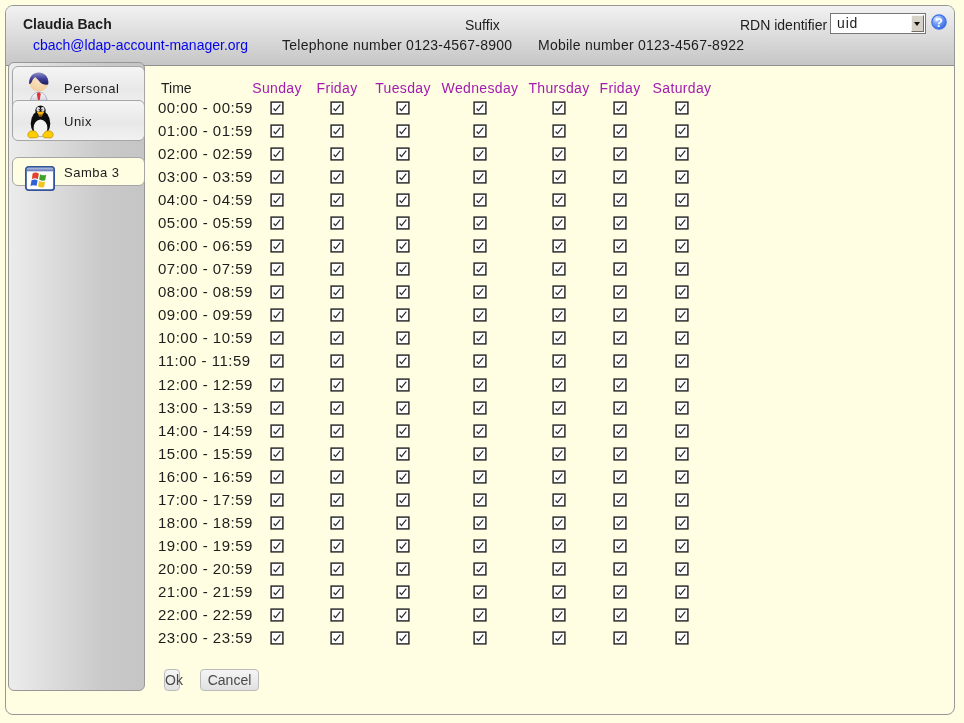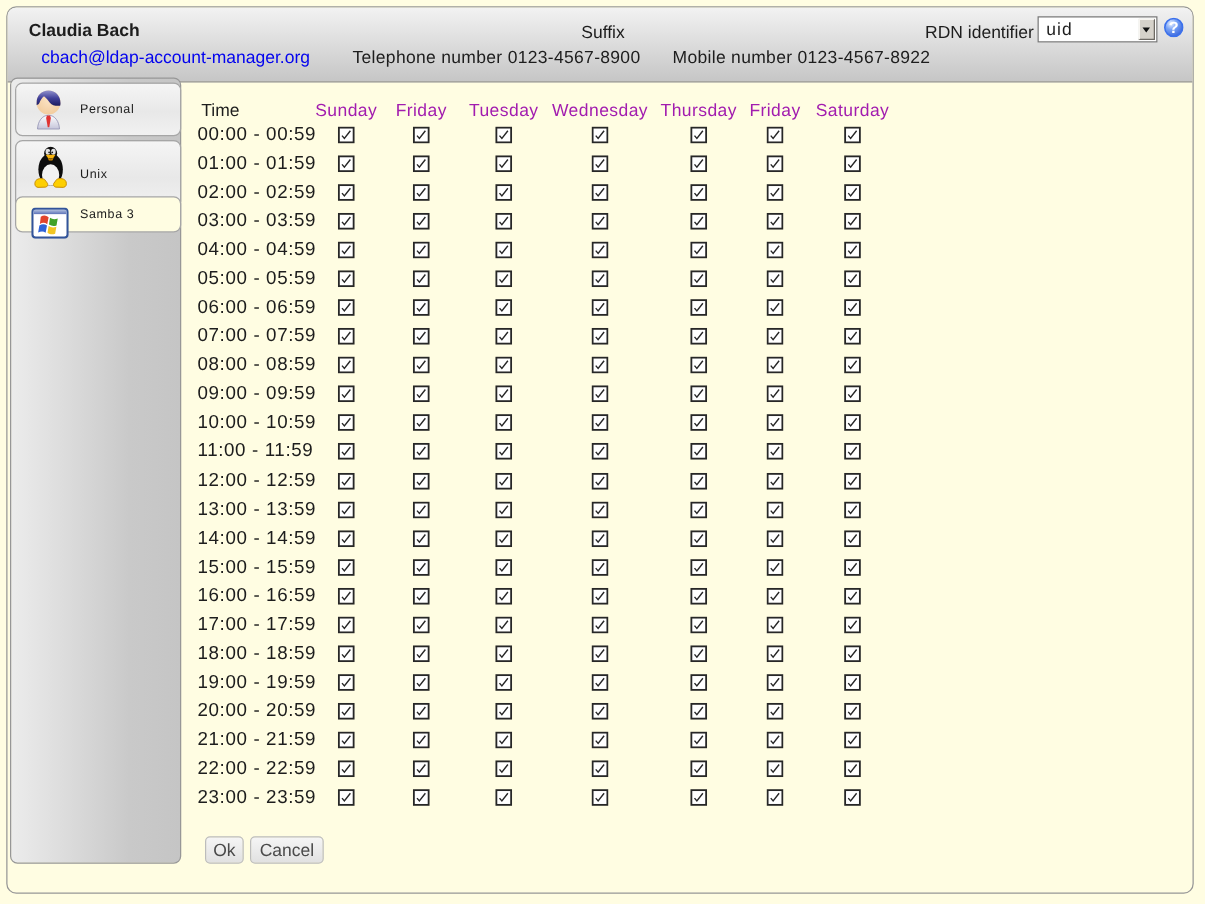--- a/index.html
+++ b/index.html
@@ -14,21 +14,21 @@
 .sel .bt { position:absolute; top:1px; right:1px; bottom:1px; width:13px; background:#d6d2ca;
   border:1px solid; border-color:#f7f5f1 #6e6a64 #6e6a64 #f7f5f1; z-index:2; }
 .sel .bt:after { content:''; position:absolute; left:50%; top:50%; margin:-2px 0 0 -3.5px;
   border:3.5px solid transparent; border-top:4.5px solid #111; }
 #side { position:absolute; left:2px; top:56px; width:137px; height:629px;
   background:linear-gradient(to right, #ececec, #c9c9c9 70%, #c5c5c5);
   border:1px solid #979797; border-radius:6px; }
 .tab { position:absolute; left:6px; width:133px; border:1px solid #a6a6a6; border-radius:6px;
   background:linear-gradient(to bottom, #f5f5f5, #e8e8e8 55%, #f1f1f1); }
 .tab.act { background:#fffde2; }
-.tab .lbl { position:absolute; left:51px; top:50%; transform:translateY(-50%); font-size:10px; letter-spacing:0.5px; color:rgba(26,26,26,0.99); white-space:nowrap; }
+.tab .lbl { position:absolute; left:51px; top:50%; transform:translateY(-50%); font-size:13px; letter-spacing:0.5px; color:rgba(26,26,26,0.99); white-space:nowrap; }
 .tab svg { position:absolute; }
 .cb { position:absolute; }
 .btn { position:absolute; height:22px; border:1px solid #bcbcbc; border-radius:4px;
   background:linear-gradient(to bottom, #f5f5f5, #e1e1e1); font-size:14px; color:rgba(72,72,72,0.99);
   text-align:center; line-height:20px; }
 .time { position:absolute; white-space:nowrap; font-size:15px; letter-spacing:0.5px; color:rgba(26,26,26,0.99); }
 .day { position:absolute; white-space:nowrap; font-size:14px; letter-spacing:0.35px; color:#a21caf; transform:translateX(-50%); }
 </style></head><body>
 <div id="box">
  <div id="hdr">
@@ -73,21 +73,21 @@
             <stop offset="1" stop-color="#f0c795"></stop>
           </radialGradient>
 </defs>
 <circle cx="9.8" cy="10" r="9.6" fill="url(#faceg)"></circle>
 <path d="M0.2 10.5 C0.2 4.4 4.3 0.4 9.8 0.4 C15.3 0.4 19.4 4.6 19.4 10.5 C19.4 11.2 19.3 12 19.1 12.6 C15.6 12.9 12.8 12.4 10.9 10.1 C9.5 8.4 8.1 6.3 6.2 4.9 C4.6 6.1 3.2 8.1 2.6 10.2 C2 11.4 1.1 11.9 0.2 12.1 Z" fill="url(#hairg)"></path>
 <path d="M1.0 31.2 C1.3 25.2 4.6 20.2 9.8 20.2 C15 20.2 18.3 25.2 18.6 31.2 Z" fill="url(#shirtg)" stroke="#9595b5" stroke-width="0.7"></path>
 <path d="M8.5 20.4 L11.1 20.4 L11.7 22.3 L10.4 29.8 L9.2 29.8 L7.9 22.3 Z" fill="#e03232"></path>
 </svg>
       <div class="lbl">Personal</div>
     </div>
- <div class="tab" style="top:106px;height:55px">
+ <div class="tab" style="top:94px;height:41px">
       <svg style="left:13px;top:4px" width="29" height="34" viewBox="0 0 29 34">
 <circle cx="14.5" cy="5.6" r="5.2" fill="#0d0d0d"></circle>
 <ellipse cx="14.5" cy="18.5" rx="9.8" ry="13" fill="#0d0d0d"></ellipse>
 <ellipse cx="14.5" cy="23" rx="6.9" ry="8.6" fill="#f2f2f2"></ellipse>
 <ellipse cx="12.3" cy="4.4" rx="1.85" ry="2.4" fill="#e2e2e2"></ellipse>
 <ellipse cx="16.7" cy="4.4" rx="1.85" ry="2.4" fill="#e2e2e2"></ellipse>
 <circle cx="13.3" cy="4.8" r="0.7" fill="#111"></circle>
 <circle cx="15.8" cy="4.8" r="0.7" fill="#111"></circle>
 <path d="M10.6 6.7 L18.4 6.7 L16.4 9.8 L12.6 9.8 Z" fill="#f6b40e"></path>
 <path d="M12.2 9.4 C13.6 10.8 15.4 10.8 16.8 9.4 L15.9 11.4 L13.1 11.4 Z" fill="#d98e04"></path>
@@ -810,15 +810,15 @@
       <path d="M3.6 7.5 L5.5 9.7 L10.3 3.6" stroke="#272727" stroke-width="1.15" fill="none"></path>
     </svg>
  <svg class="cb" style="left:607px;top:625px" width="14" height="14">
       <rect x="1.1" y="1.1" width="11.8" height="11.8" fill="#fff" stroke="#272727" stroke-width="1.45"></rect>
       <path d="M3.6 7.5 L5.5 9.7 L10.3 3.6" stroke="#272727" stroke-width="1.15" fill="none"></path>
     </svg>
  <svg class="cb" style="left:669px;top:625px" width="14" height="14">
       <rect x="1.1" y="1.1" width="11.8" height="11.8" fill="#fff" stroke="#272727" stroke-width="1.45"></rect>
       <path d="M3.6 7.5 L5.5 9.7 L10.3 3.6" stroke="#272727" stroke-width="1.15" fill="none"></path>
     </svg>
- <div class="btn" style="left:158px;top:663px;width:31px">Ok</div>
+ <div class="btn" style="left:158px;top:663px;width:16px">Ok</div>
  <div class="btn" style="left:194px;top:663px;width:59px">Cancel</div>
 </div>
 
 </body></html>

